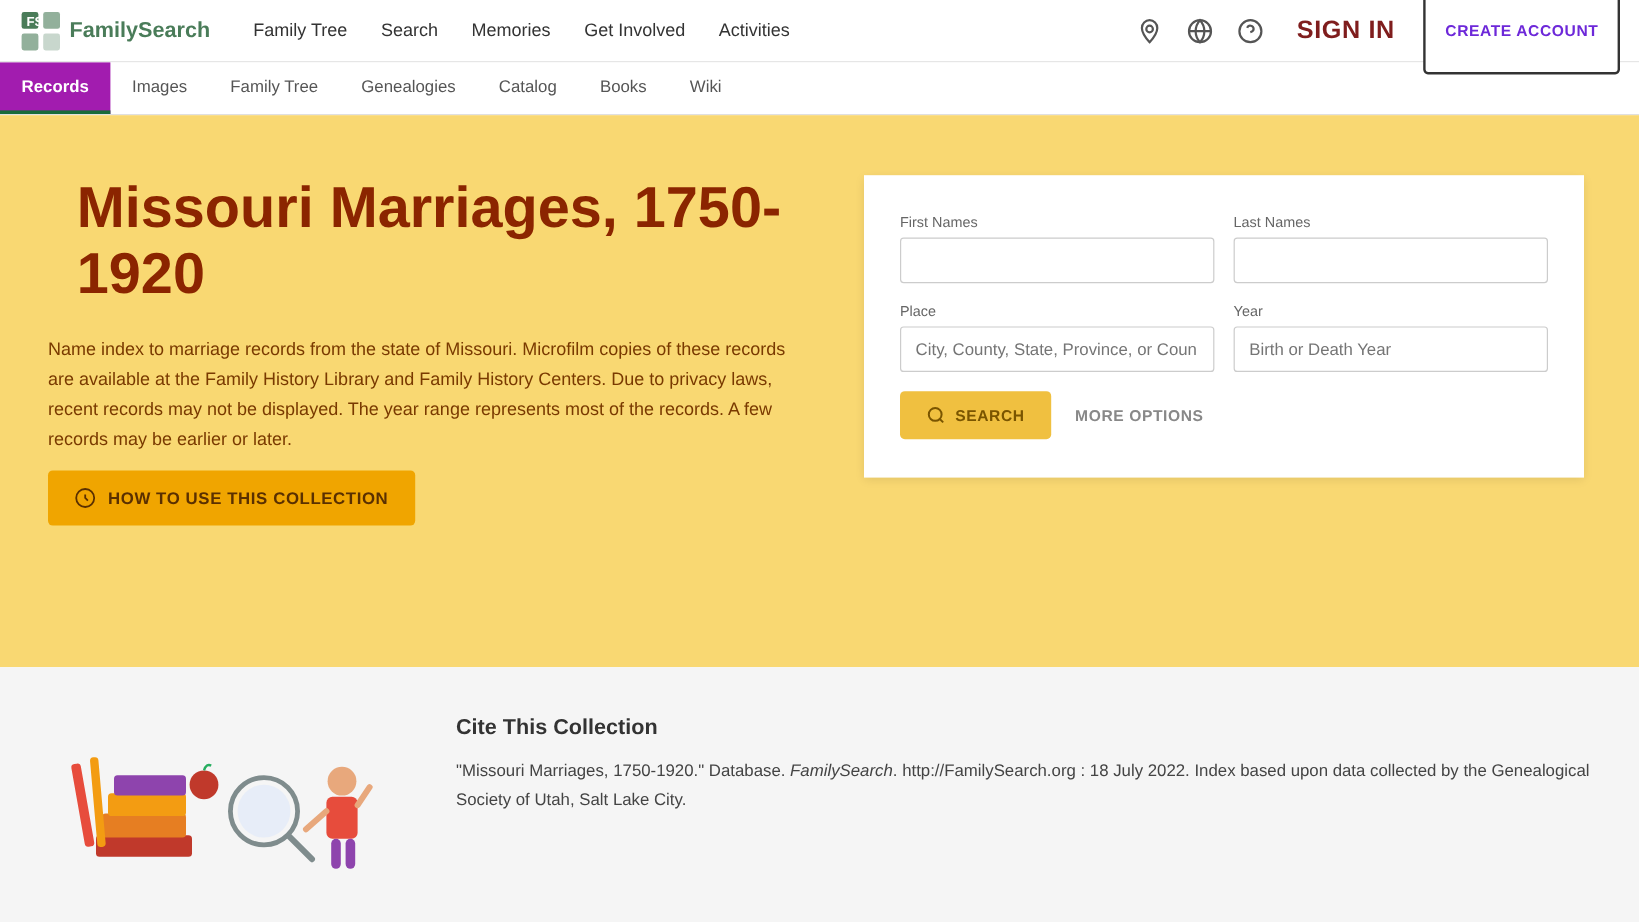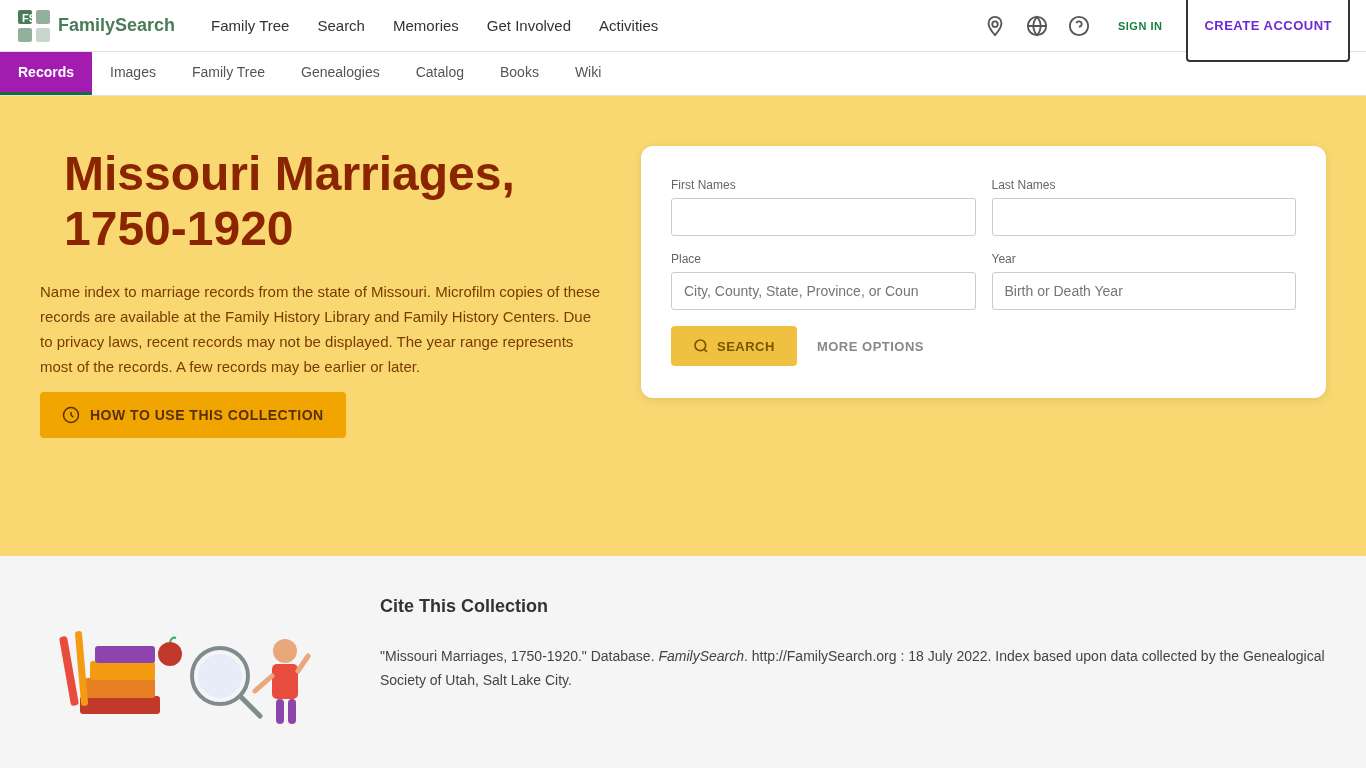--- a/index.html
+++ b/index.html
@@ -59,22 +59,22 @@
       display: flex;
       align-items: center;
       justify-content: center;
       padding: 4px;
       border-radius: 4px;
     }
     .sign-in-btn {
       background: none;
       border: none;
       cursor: pointer;
-      color: #15803d;
-      font-size: 11px;
+      color: #7f1d1d;
+      font-size: 21px;
       font-weight: 600;
       padding: 6px 12px;
       letter-spacing: 0.5px;
     }
     .create-account-btn {
       background: #fff;
       border: 2px solid #333;
       border-radius: 4px;
       cursor: pointer;
       color: #6d28d9;
@@ -149,23 +149,23 @@
       font-weight: 700;
       padding: 14px 22px;
       letter-spacing: 0.5px;
       text-decoration: none;
       justify-content: flex-end;
     }
 
     
     .search-card {
       background: #fff;
-      border-radius: 12px;
+      border-radius: 0;
       padding: 32px 30px;
-      width: 685px;
+      width: 600px;
       flex-shrink: 0;
       box-shadow: 0 2px 8px rgba(0,0,0,0.1);
     }
     .form-row {
       display: flex;
       gap: 16px;
       margin-bottom: 16px;
     }
     .form-group {
       flex: 1;
@@ -235,21 +235,21 @@
       align-items: center;
       justify-content: center;
     }
     .citation-area {
       flex: 1;
     }
     .citation-title {
       font-size: 18px;
       font-weight: 700;
       color: #333;
-      margin-bottom: 28px;
+      margin-bottom: 14px;
     }
     .citation-text {
       font-size: 14px;
       color: #444;
       line-height: 1.7;
     }
     .citation-text em {
       font-style: italic;
     }
 

